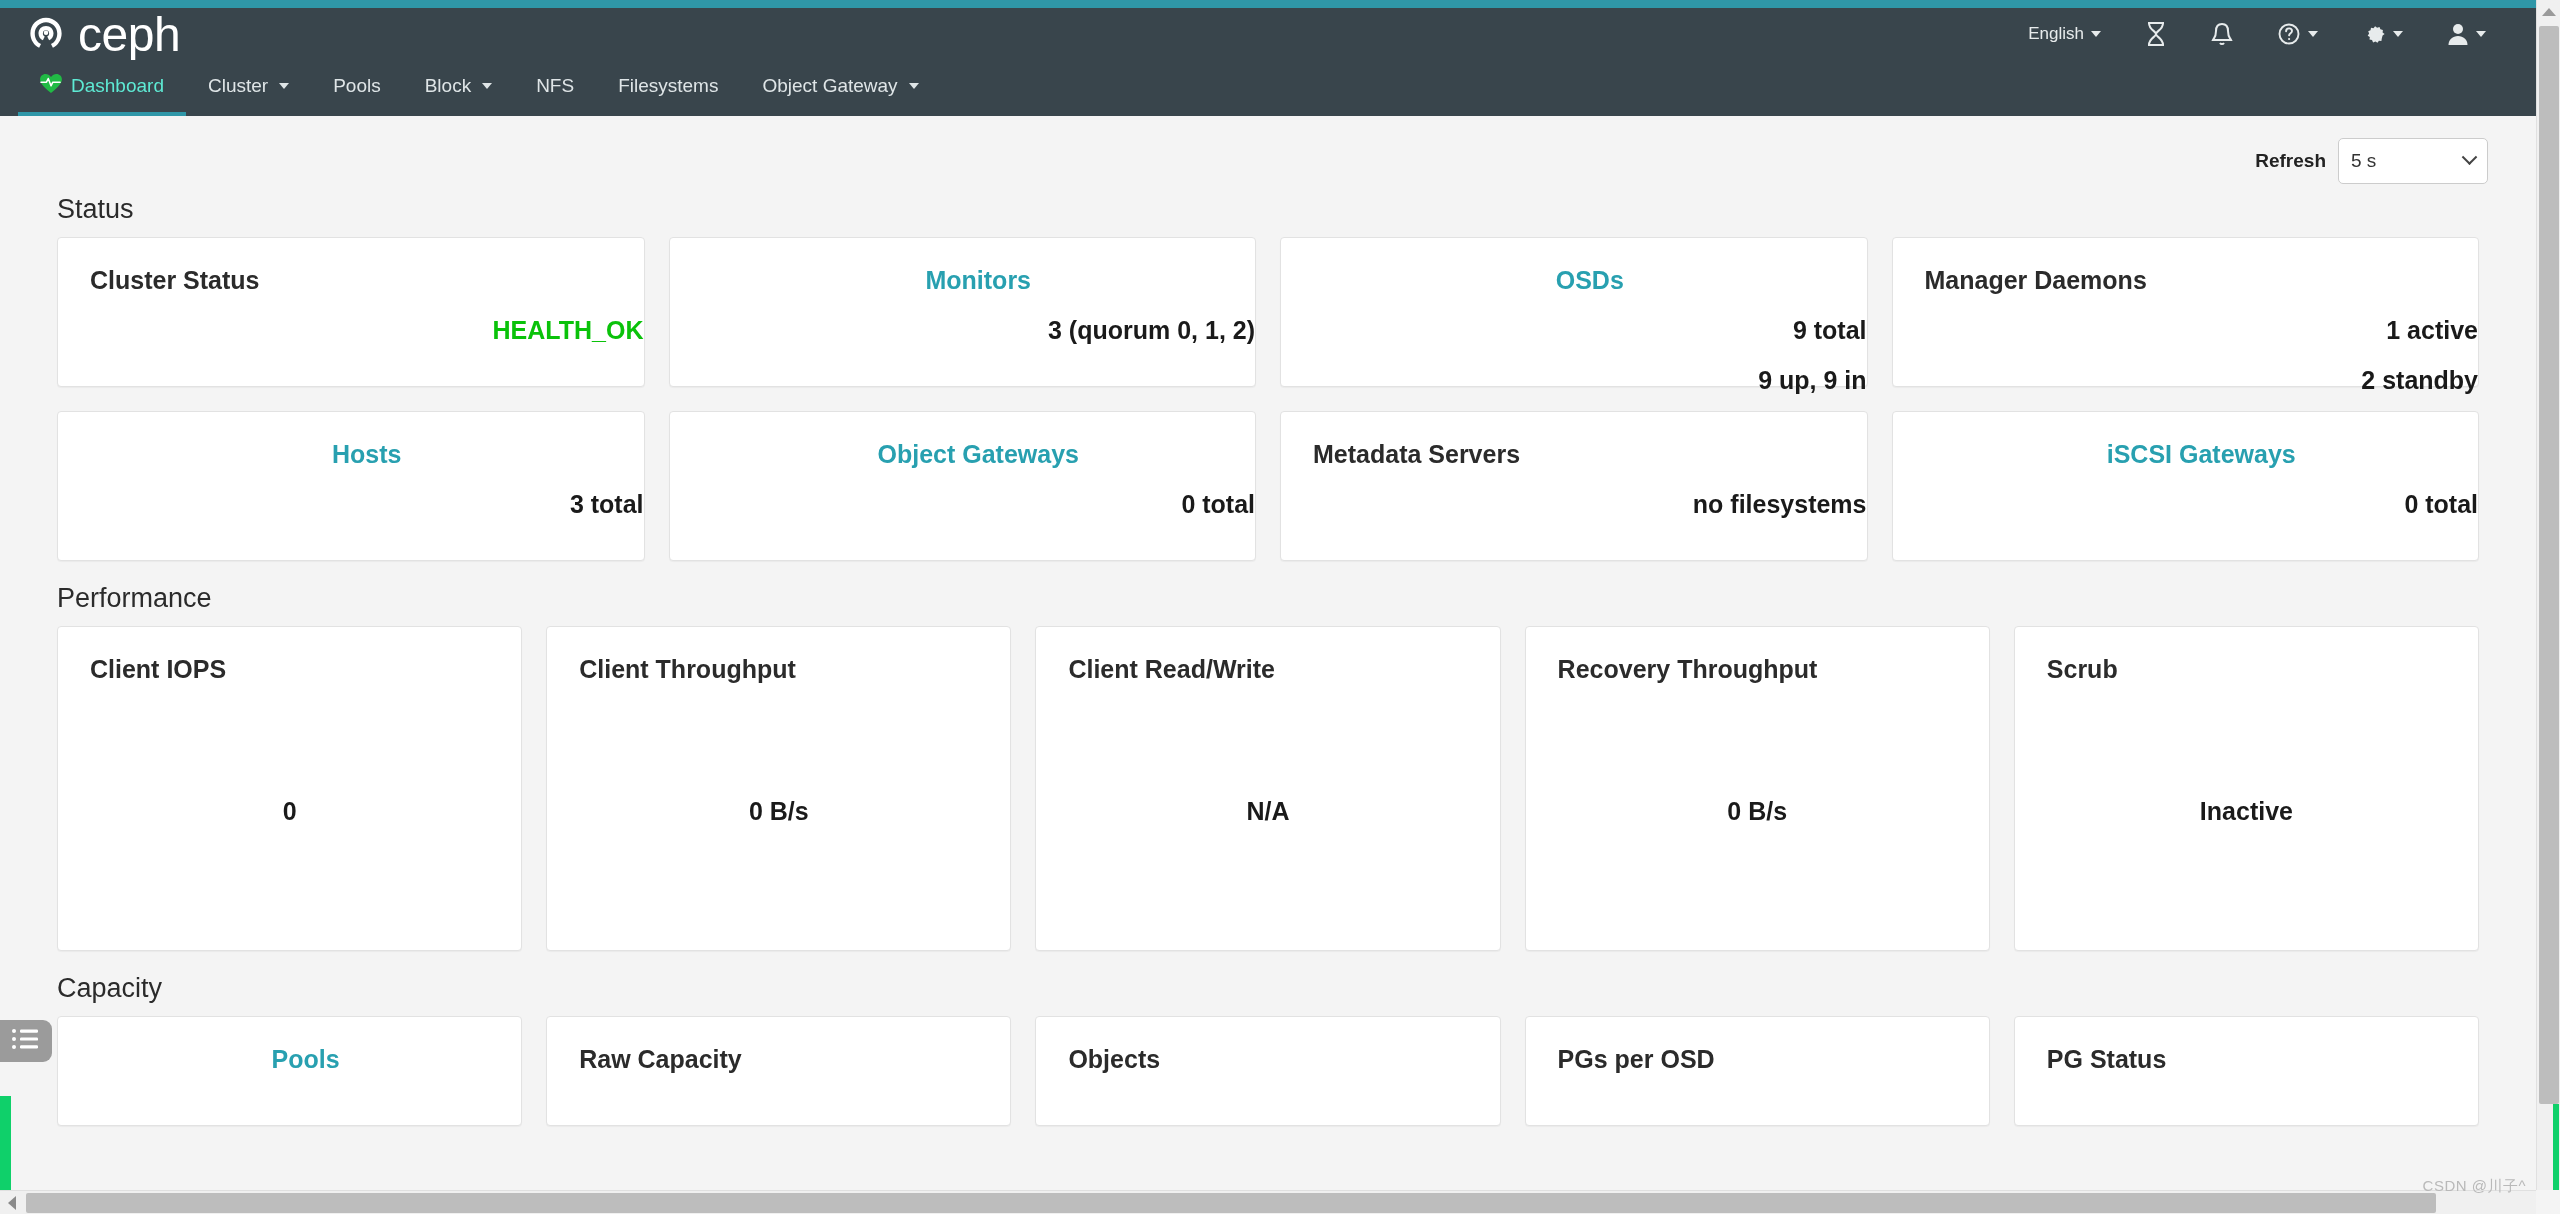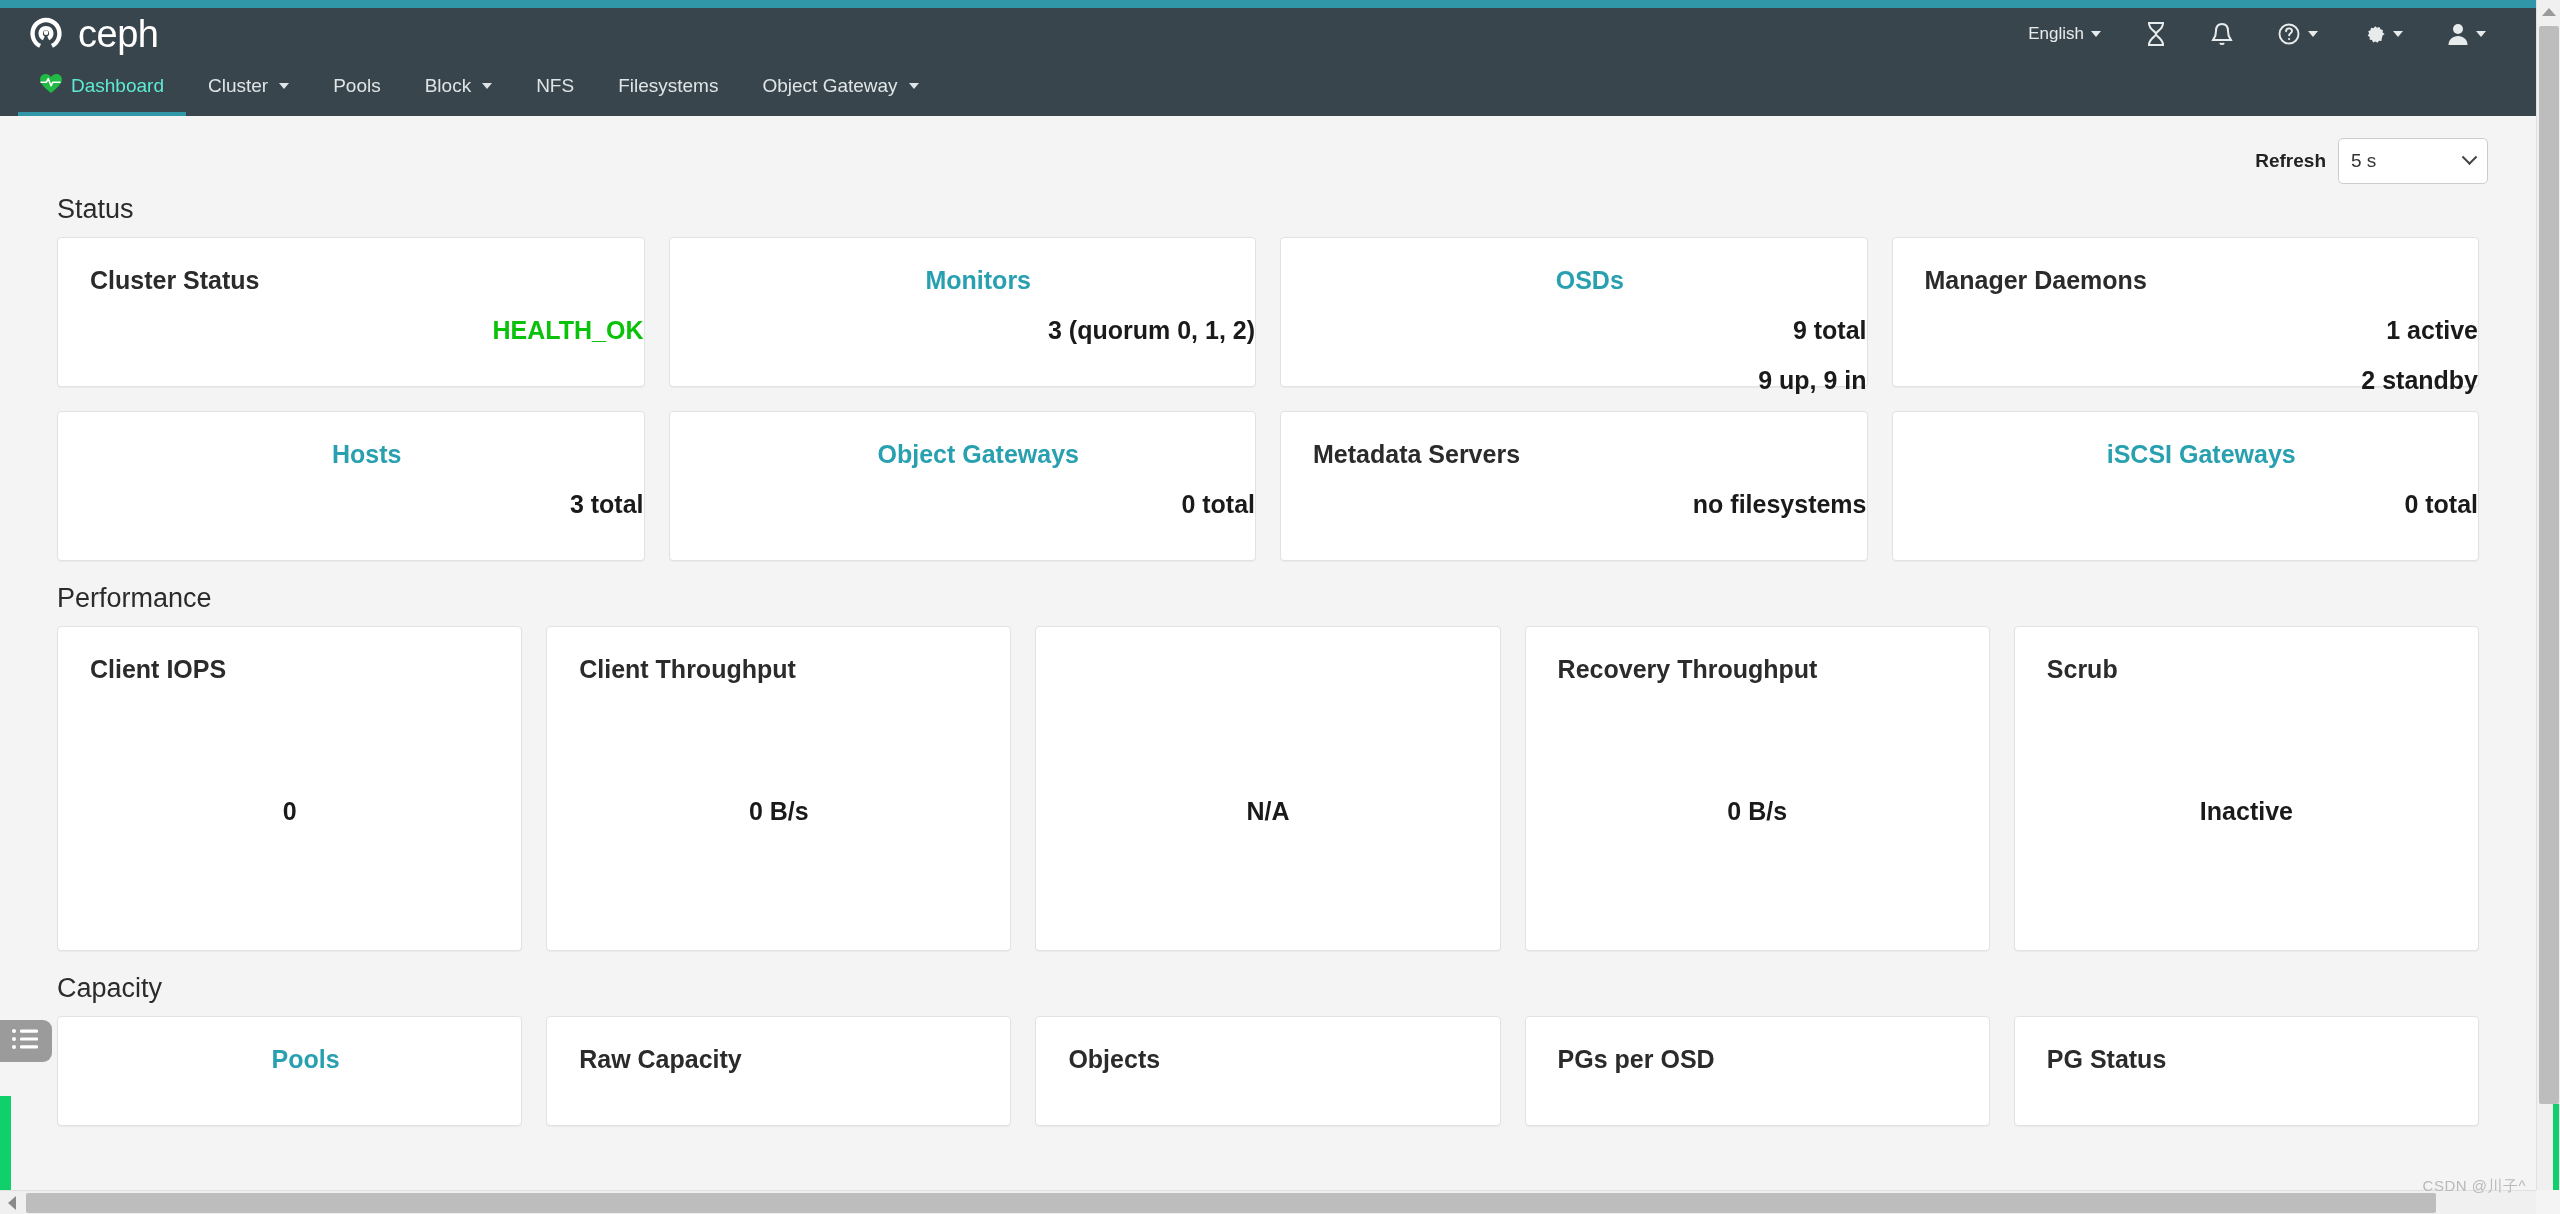--- a/index.html
+++ b/index.html
@@ -44,21 +44,21 @@
   .brand {
     display: flex;
     align-items: center;
     gap: 12px;
     margin-left: 26px;
     height: 52px;
   }
   .brand-logo { width: 40px; height: 40px; display:block; }
   .brand-text {
     color: #ffffff;
-    font-size: 38px;
+    font-size: 48px;
     line-height: 39px;
     letter-spacing: -0.5px;
     font-weight: 400;
   }
 
   .header-right {
     margin-left: auto;
     display: flex;
     align-items: center;
     height: 52px;
@@ -494,20 +494,21 @@
     <div class="card-row">
       <div class="card perf">
         <div class="card-title">Client IOPS</div>
         <div class="perf-value">0</div>
       </div>
       <div class="card perf">
         <div class="card-title">Client Throughput</div>
         <div class="perf-value">0 B/s</div>
       </div>
       <div class="card perf">
+        <div class="card-title">Client Read/Write</div>
         <div class="perf-value">N/A</div>
       </div>
       <div class="card perf">
         <div class="card-title">Recovery Throughput</div>
         <div class="perf-value">0 B/s</div>
       </div>
       <div class="card perf">
         <div class="card-title">Scrub</div>
         <div class="perf-value">Inactive</div>
       </div>

